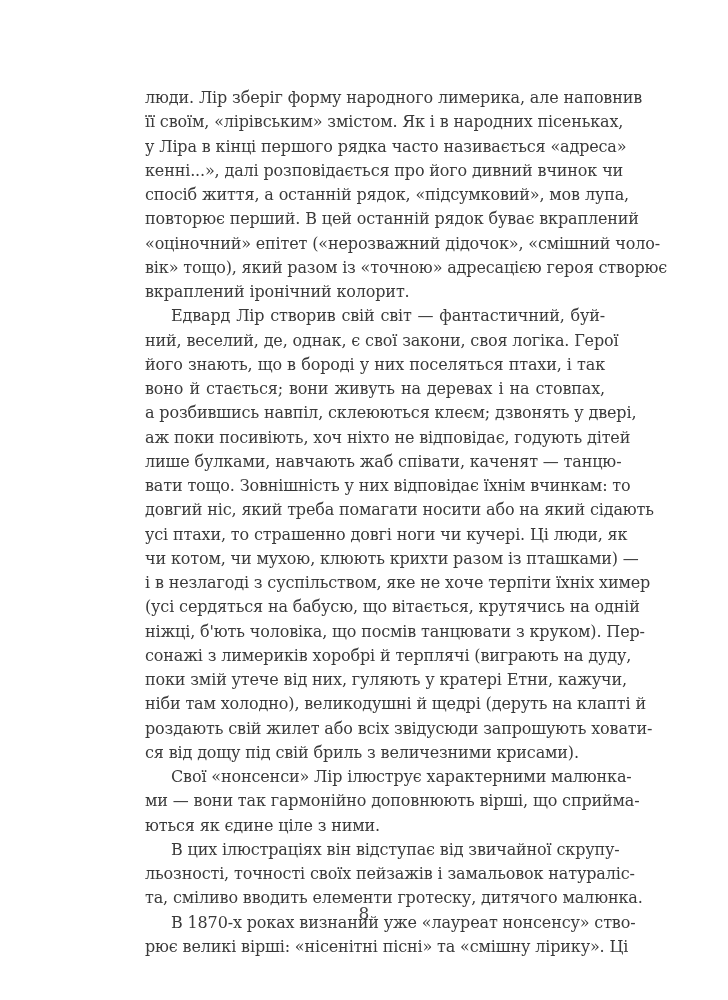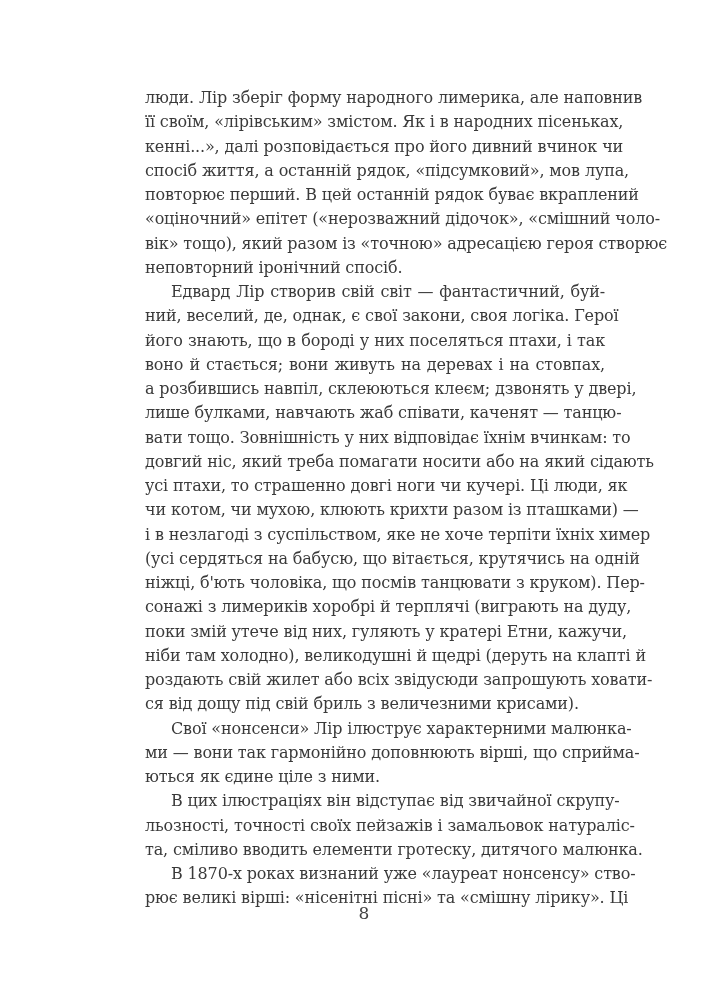--- a/index.html
+++ b/index.html
@@ -49,34 +49,36 @@
     }
   </style>
 </head>
 <body>
 
 <div class="page">
 
   <div>
     <span class="line">люди. Лір зберіг форму народного лимерика, але наповнив</span>
     <span class="line">її своїм, «лірівським» змістом. Як і в народних пісеньках,</span>
+    <span class="line">у Ліра в кінці першого рядка часто називається «адреса»</span>
     <span class="line">кенні...», далі розповідається про його дивний вчинок чи</span>
     <span class="line">спосіб життя, а останній рядок, «підсумковий», мов лупа,</span>
     <span class="line">повторює перший. В цей останній рядок буває вкраплений</span>
     <span class="line">«оціночний» епітет («нерозважний дідочок», «смішний чоло-</span>
     <span class="line">вік» тощо), який разом із «точною» адресацією героя створює</span>
-    <span class="line last">неповторний іронічний спосіб.</span>
+    <span class="line last">вкраплений іронічний колорит.</span>
   </div>
 
   <div>
     <span class="line indent">Едвард Лір створив свій світ — фантастичний, буй-</span>
     <span class="line">ний, веселий, де, однак, є свої закони, своя логіка. Герої</span>
     <span class="line">його знають, що в бороді у них поселяться птахи, і так</span>
     <span class="line">воно й стається; вони живуть на деревах і на стовпах,</span>
     <span class="line">а розбившись навпіл, склеюються клеєм; дзвонять у двері,</span>
+    <span class="line">аж поки посивіють, хоч ніхто не відповідає, годують дітей</span>
     <span class="line">лише булками, навчають жаб співати, каченят — танцю-</span>
     <span class="line">вати тощо. Зовнішність у них відповідає їхнім вчинкам: то</span>
     <span class="line">довгий ніс, який треба помагати носити або на який сідають</span>
     <span class="line">усі птахи, то страшенно довгі ноги чи кучері. Ці люди, як</span>
     <span class="line">чи котом, чи мухою, клюють крихти разом із пташками) —</span>
     <span class="line">і в незлагоді з суспільством, яке не хоче терпіти їхніх химер</span>
     <span class="line">(усі сердяться на бабусю, що вітається, крутячись на одній</span>
     <span class="line">ніжці, б'ють чоловіка, що посмів танцювати з круком). Пер-</span>
     <span class="line">сонажі з лимериків хоробрі й терплячі (виграють на дуду,</span>
     <span class="line">поки змій утече від них, гуляють у кратері Етни, кажучи,</span>

